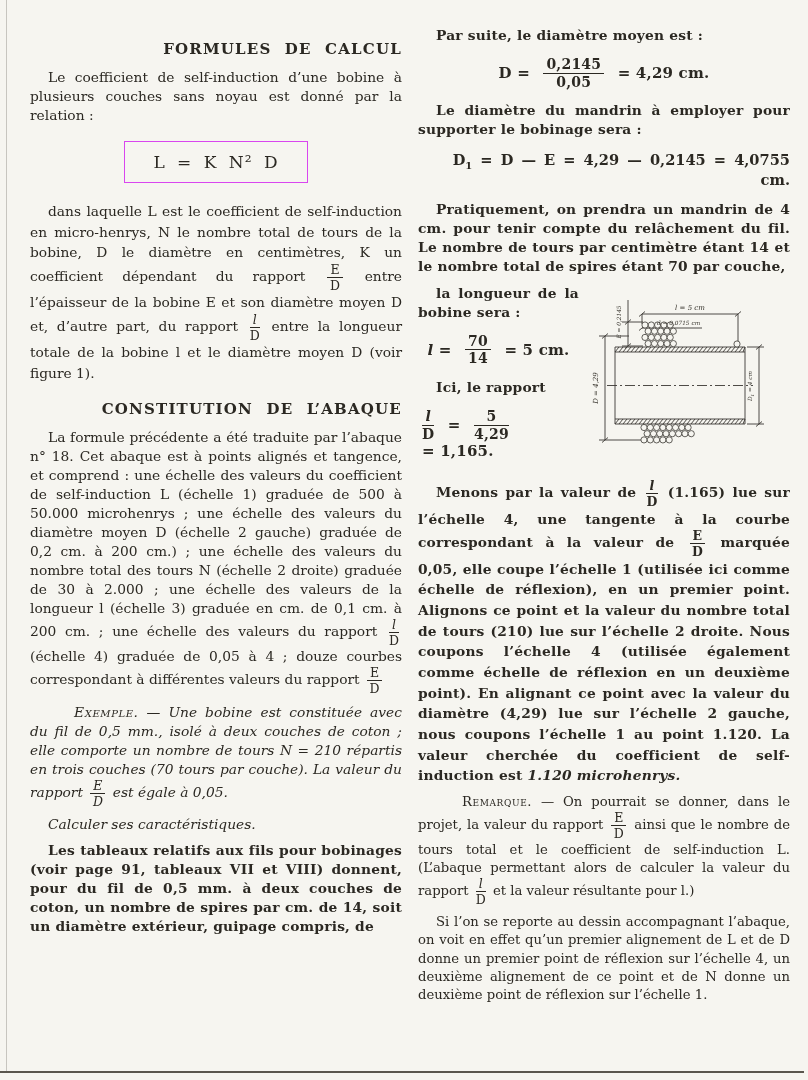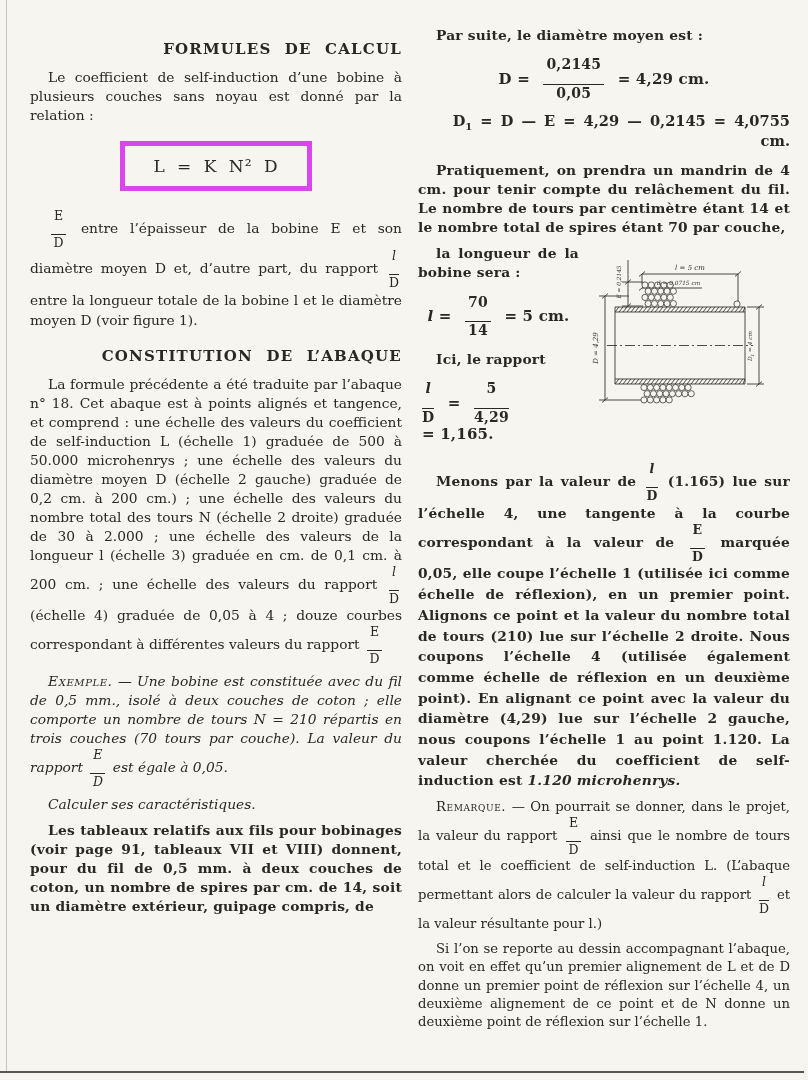--- a/index.html
+++ b/index.html
@@ -28,32 +28,32 @@
   }
   p { font-size:13.8px; line-height:1.38; text-align:justify; margin:7px 0; text-indent:18px; }
   .bold { font-weight:bold; letter-spacing:.2px; }
   .italic { font-style:italic; }
   .small { font-size:13.2px; }
   .airy { line-height:1.5; }
   .frac {
     display:inline-block; vertical-align:middle; text-align:center;
     line-height:1.05; margin:0 3px; text-indent:0; font-size:12.5px;
   }
-  .frac .num { display:block; border-bottom:1px solid #2b2822; padding:0 3px 12px 3px; }
+  .frac .num { display:block; border-bottom:1px solid #2b2822; padding:0 3px 1px 3px; }
   .frac .den { display:block; padding-top:1px; }
   .frac.it .num { font-style:italic; }
   .formula { text-align:center; margin:12px 0; font-size:15px; text-indent:0; }
   .formula > span { display:inline-block; vertical-align:middle; margin:0 4px; }
   .formula .frac { font-size:14px; }
   .formula-line { font-weight:bold; font-size:14.6px; margin:12px 0; word-spacing:3px; text-indent:0;text-align:right; }
   .boxed {
-    border:5px solid #d946ef; width:fit-content; margin:16px auto 18px auto;
+    border:1px solid #d946ef; width:fit-content; margin:16px auto 18px auto;
     padding:10px 28px; font-size:17px; letter-spacing:1px; word-spacing:5px; font-weight:500;
   }
-  .smallcaps { font-variant:small-caps; letter-spacing:.6px; }
+  .smallcaps { font-variant:small-caps; letter-spacing:.6px;margin-left:26px; }
   .fig-wrap { overflow:visible; }
   .figure { float:right; width:205px; margin:0 0 4px 6px; }
   .figlab { font-size:7px; font-style:italic; fill:#35322b; font-family:"DejaVu Serif", serif; }
   .figlab-sm { font-size:5.8px; font-style:italic; fill:#35322b; font-family:"DejaVu Serif", serif; }
   .clear { clear:both; }
   sub.f1 { font-size:10px; }
 </style>
 </head>
 <body>
 
@@ -67,20 +67,21 @@
 
     <div class="col-left">
 
       <h2>FORMULES DE CALCUL</h2>
 
       <p><span>Le coefficient de self-induction d’une bobine à plusieurs couches sans noyau est donné par la relation :</span></p>
 
       <div class="boxed">L = K N² D</div>
 
       <p class="airy">
+        <span>dans laquelle L est le coefficient de self-induction en micro-henrys, N le nombre total de tours de la bobine, D le diamètre en centimètres, K un coefficient dépendant du rapport</span>
         <span class="frac"><span class="num">E</span><span class="den">D</span></span>
         <span>entre l’épaisseur de la bobine E et son diamètre moyen D et, d’autre part, du rapport</span>
         <span class="frac it"><span class="num">l</span><span class="den">D</span></span>
         <span>entre la longueur totale de la bobine l et le diamètre moyen D (voir figure 1).</span>
       </p>
 
       <h2>CONSTITUTION DE L’ABAQUE</h2>
 
       <p>
         <span>La formule précédente a été traduite par l’abaque n° 18. Cet abaque est à points alignés et tangence, et comprend : une échelle des valeurs du coefficient de self-induction L (échelle 1) graduée de 500 à 50.000 microhenrys ; une échelle des valeurs du diamètre moyen D (échelle 2 gauche) graduée de 0,2 cm. à 200 cm.) ; une échelle des valeurs du nombre total des tours N (échelle 2 droite) graduée de 30 à 2.000 ; une échelle des valeurs de la longueur l (échelle 3) graduée en cm. de 0,1 cm. à 200 cm. ; une échelle des valeurs du rapport</span>
@@ -109,20 +110,21 @@
     <div class="col-right">
 
       <p class="bold" style="margin-top:2px"><span>Par suite, le diamètre moyen est :</span></p>
 
       <div class="formula bold">
         <span>D =</span>
         <span class="frac"><span class="num">0,2145</span><span class="den">0,05</span></span>
         <span>= 4,29 cm.</span>
       </div>
 
+      <p class="bold"><span>Le diamètre du mandrin à employer pour supporter le bobinage sera :</span></p>
 
       <div class="formula-line">
         <span>D</span><sub class="f1">1</sub>
         <span>= D — E = 4,29 — 0,2145 = 4,0755 cm.</span>
       </div>
 
       <p class="bold"><span>Pratiquement, on prendra un mandrin de 4 cm. pour tenir compte du relâchement du fil. Le nombre de tours par centimètre étant 14 et le nombre total de spires étant 70 par couche,</span></p>
 
       <div class="fig-wrap">
         <div class="figure">

